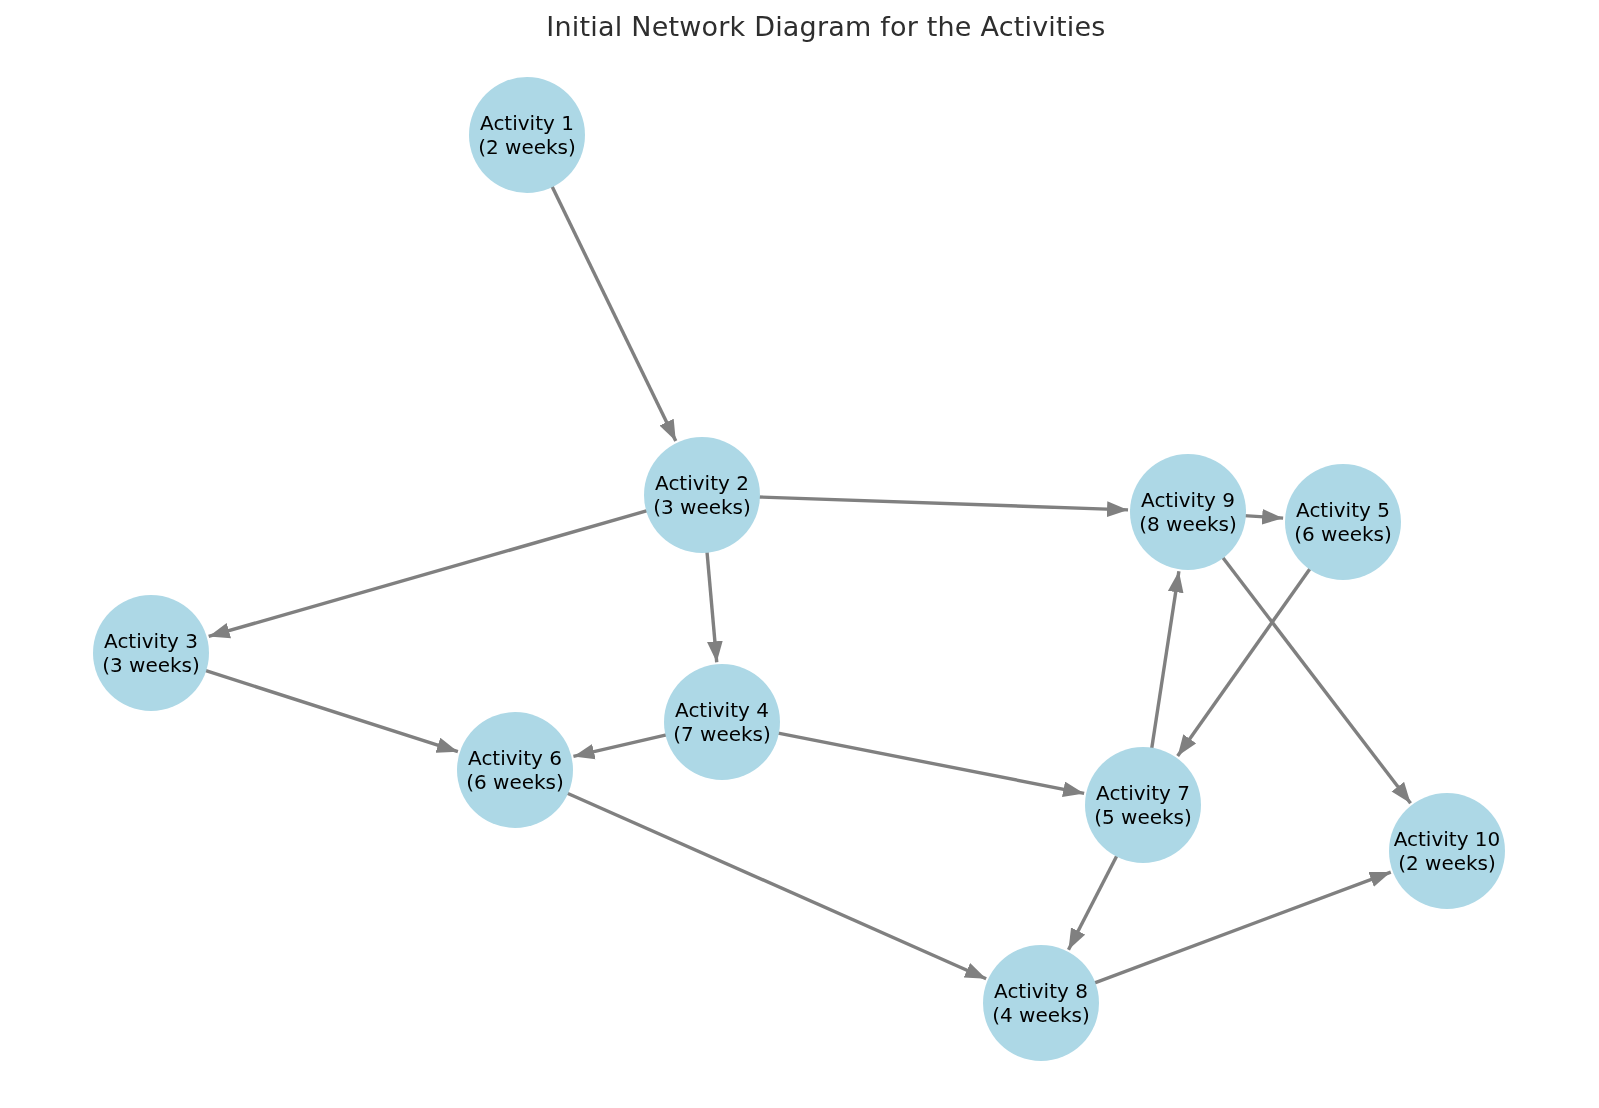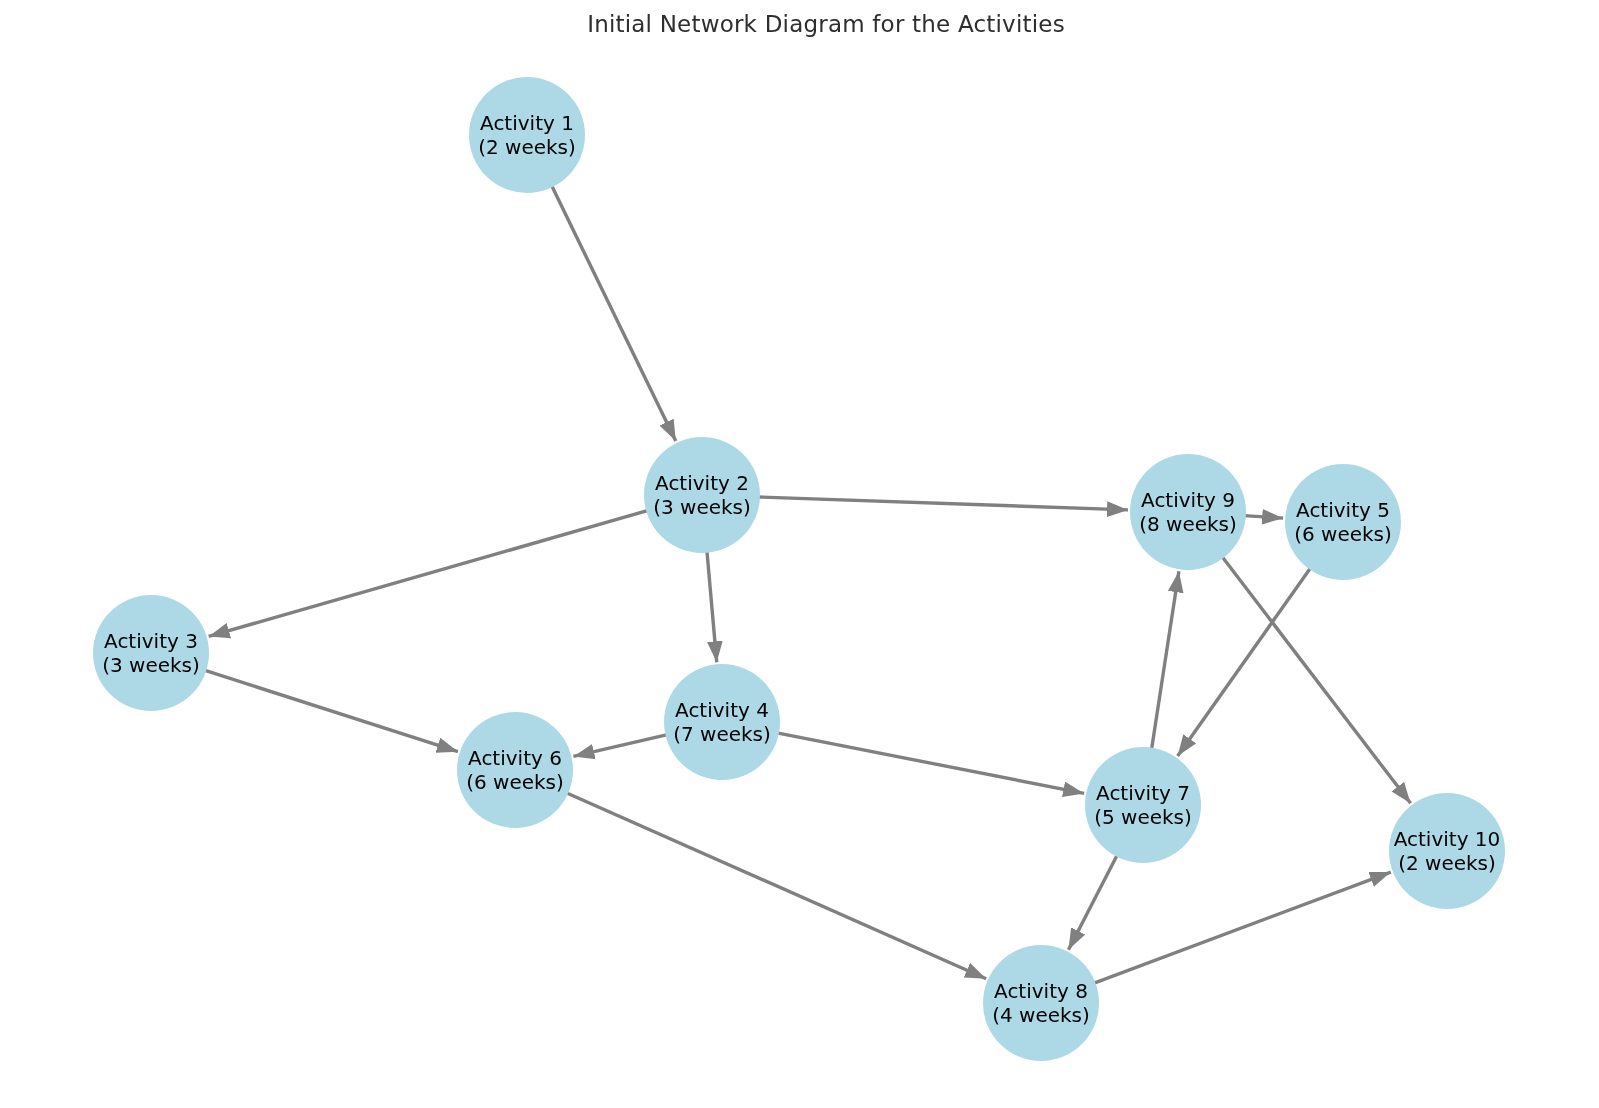--- a/index.html
+++ b/index.html
@@ -13,21 +13,21 @@
     width: 1599px;
     height: 1108px;
     background: #ffffff;
     overflow: hidden;
   }
   .diagram-title {
     position: absolute;
     top: 11px;
     left: 826px;
     transform: translateX(-50%);
-    font-size: 23px;
+    font-size: 27px;
     color: #2e2e2e;
     white-space: nowrap;
     letter-spacing: 0.2px;
   }
   svg.graph-canvas {
     position: absolute;
     top: 0;
     left: 0;
   }
   svg.graph-canvas text {

